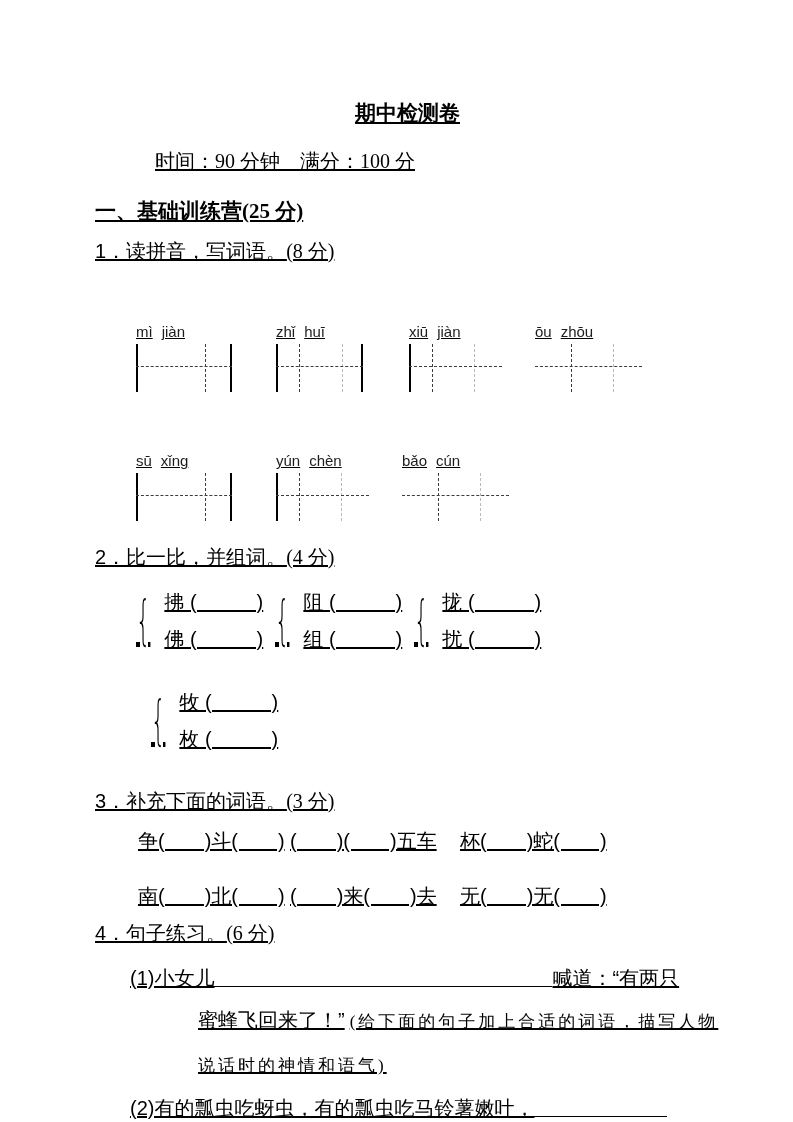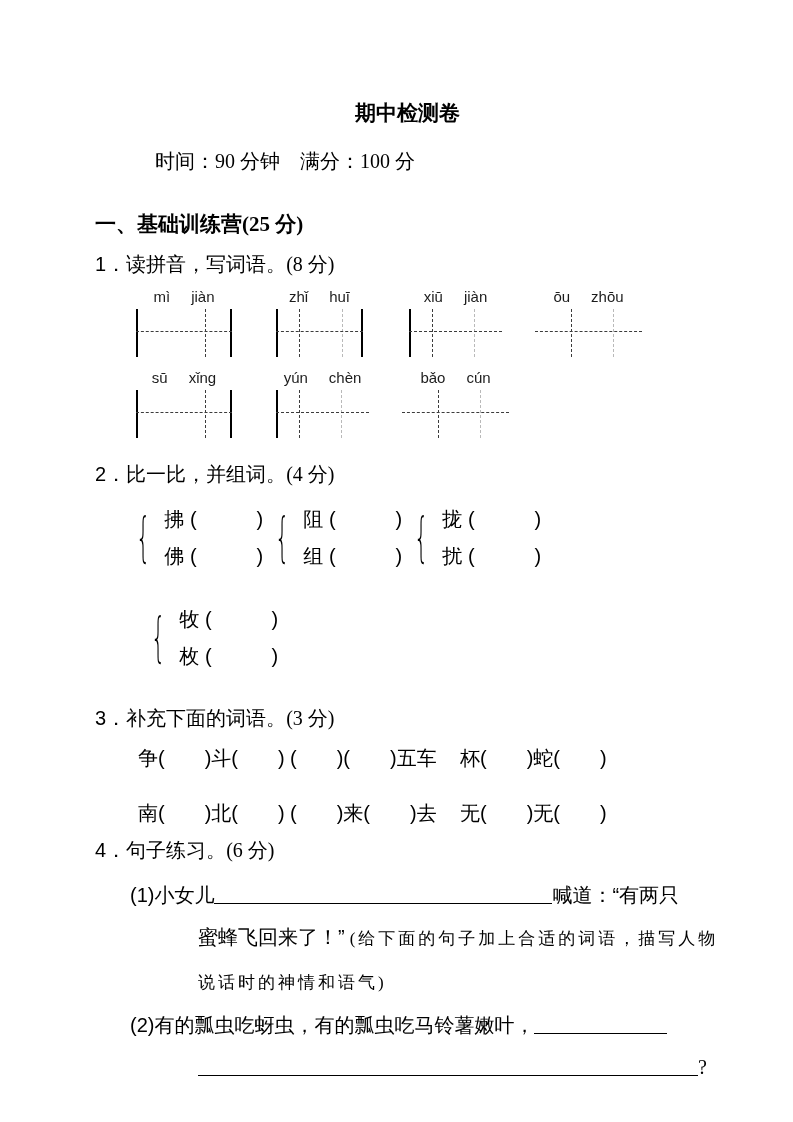--- a/index.html
+++ b/index.html
@@ -6,58 +6,60 @@
   .page {
     position:relative;
     width:793px; height:1122px;
     background:#fff;
     color:#000;
     font-family:"Liberation Sans","DejaVu Sans",sans-serif;
     font-size:20px;
     overflow:hidden;
     box-sizing:border-box;
     padding:103px 118px 0 95px;
+    text-decoration:underline;
   }
 
   .title {
     text-align:center;
     margin-left:45px;
     font-family:"Liberation Serif","DejaVu Serif",serif;
     font-weight:bold;
     font-size:21px;
     line-height:1;
   }
   .info {
     margin:26px 0 0 60px;
     font-family:"Liberation Serif","DejaVu Serif",serif;
     font-size:20px;
     line-height:1.1;
   }
   .sec-heading {
-    margin-top:40px;
+    margin-top:27px;
     font-weight:bold;
     font-size:21px;
     line-height:1.1;
   }
   .pts { font-family:"Liberation Serif","DejaVu Serif",serif; font-weight:normal; }
   .sec-heading .pts { font-weight:bold; }
   .q-label { margin-top:17px; font-size:20px; line-height:1.15; }
 
   
   .py-rows { margin-left:41px; }
   .py-row { display:flex; margin-top:12px; }
   .py-group { }
   .g1 { width:96px;  margin-right:44px; }
   .g2 { width:87px;  margin-right:46px; }
   .g3 { width:93px;  margin-right:33px; }
   .g4 { width:107px; margin-right:0; }
   .pinyin {
-    display:flex; justify-content:center; gap:21px;
+    display:flex; gap:9px;
     font-size:15px; color:#1c1c1c; line-height:1.2;
     margin-bottom:3px;
+    margin-top:48px;
   }
   .grid-box { position:relative; height:48px; }
   .grid-box i { display:block; }
   .sv { position:absolute; top:0; bottom:0; width:2px; background:#000; }
   .sv.l { left:0; } .sv.r { right:0; }
   .dv { position:absolute; top:0; bottom:0; width:0; border-left:1.5px dashed #3c3c3c; }
   .dv.lt { border-left-color:#b9b9b9; }
   .dh { position:absolute; left:0; right:0; top:45%; height:0; border-top:1.5px dashed #3c3c3c; }
 
   

